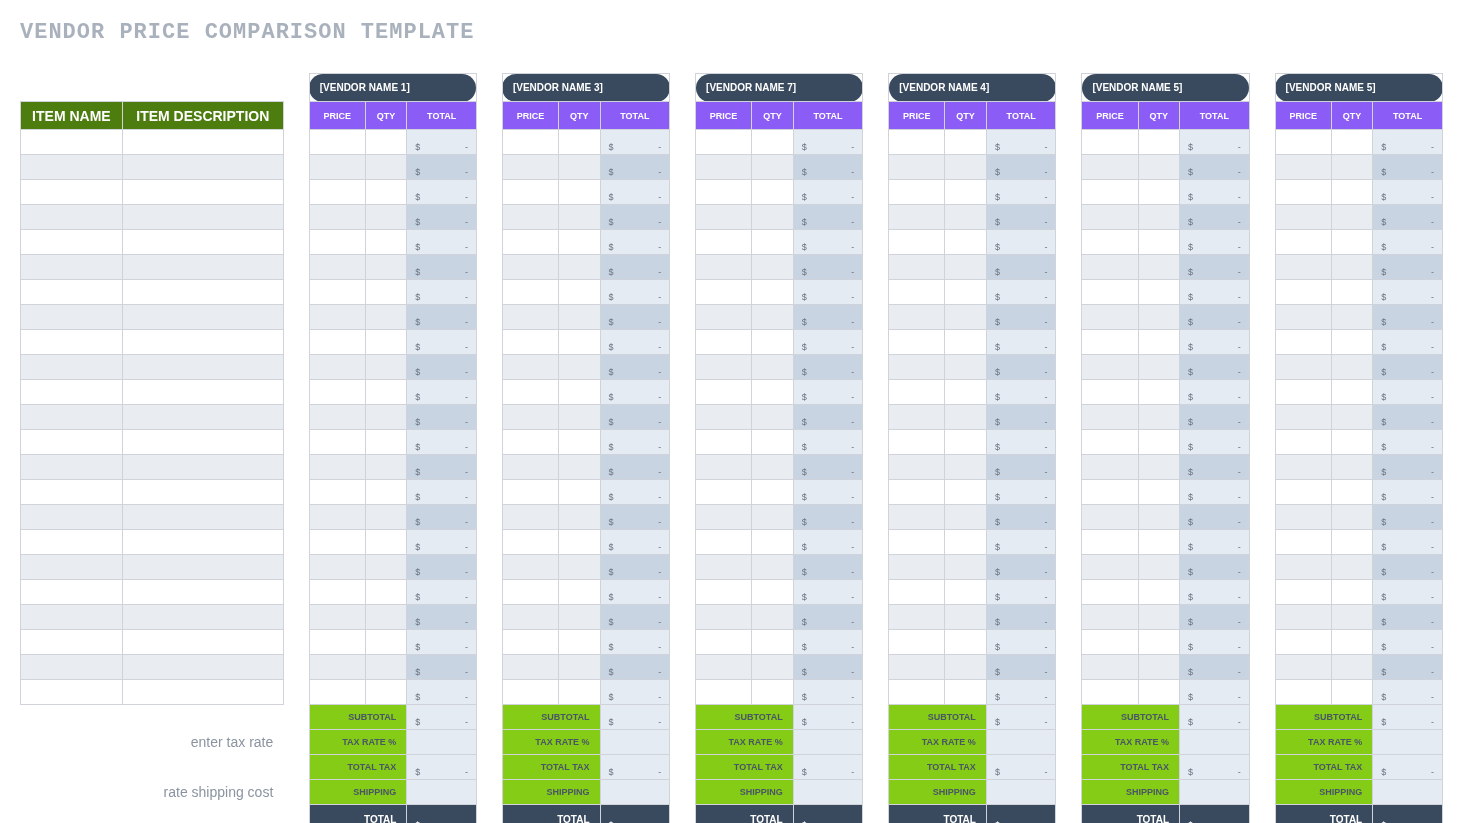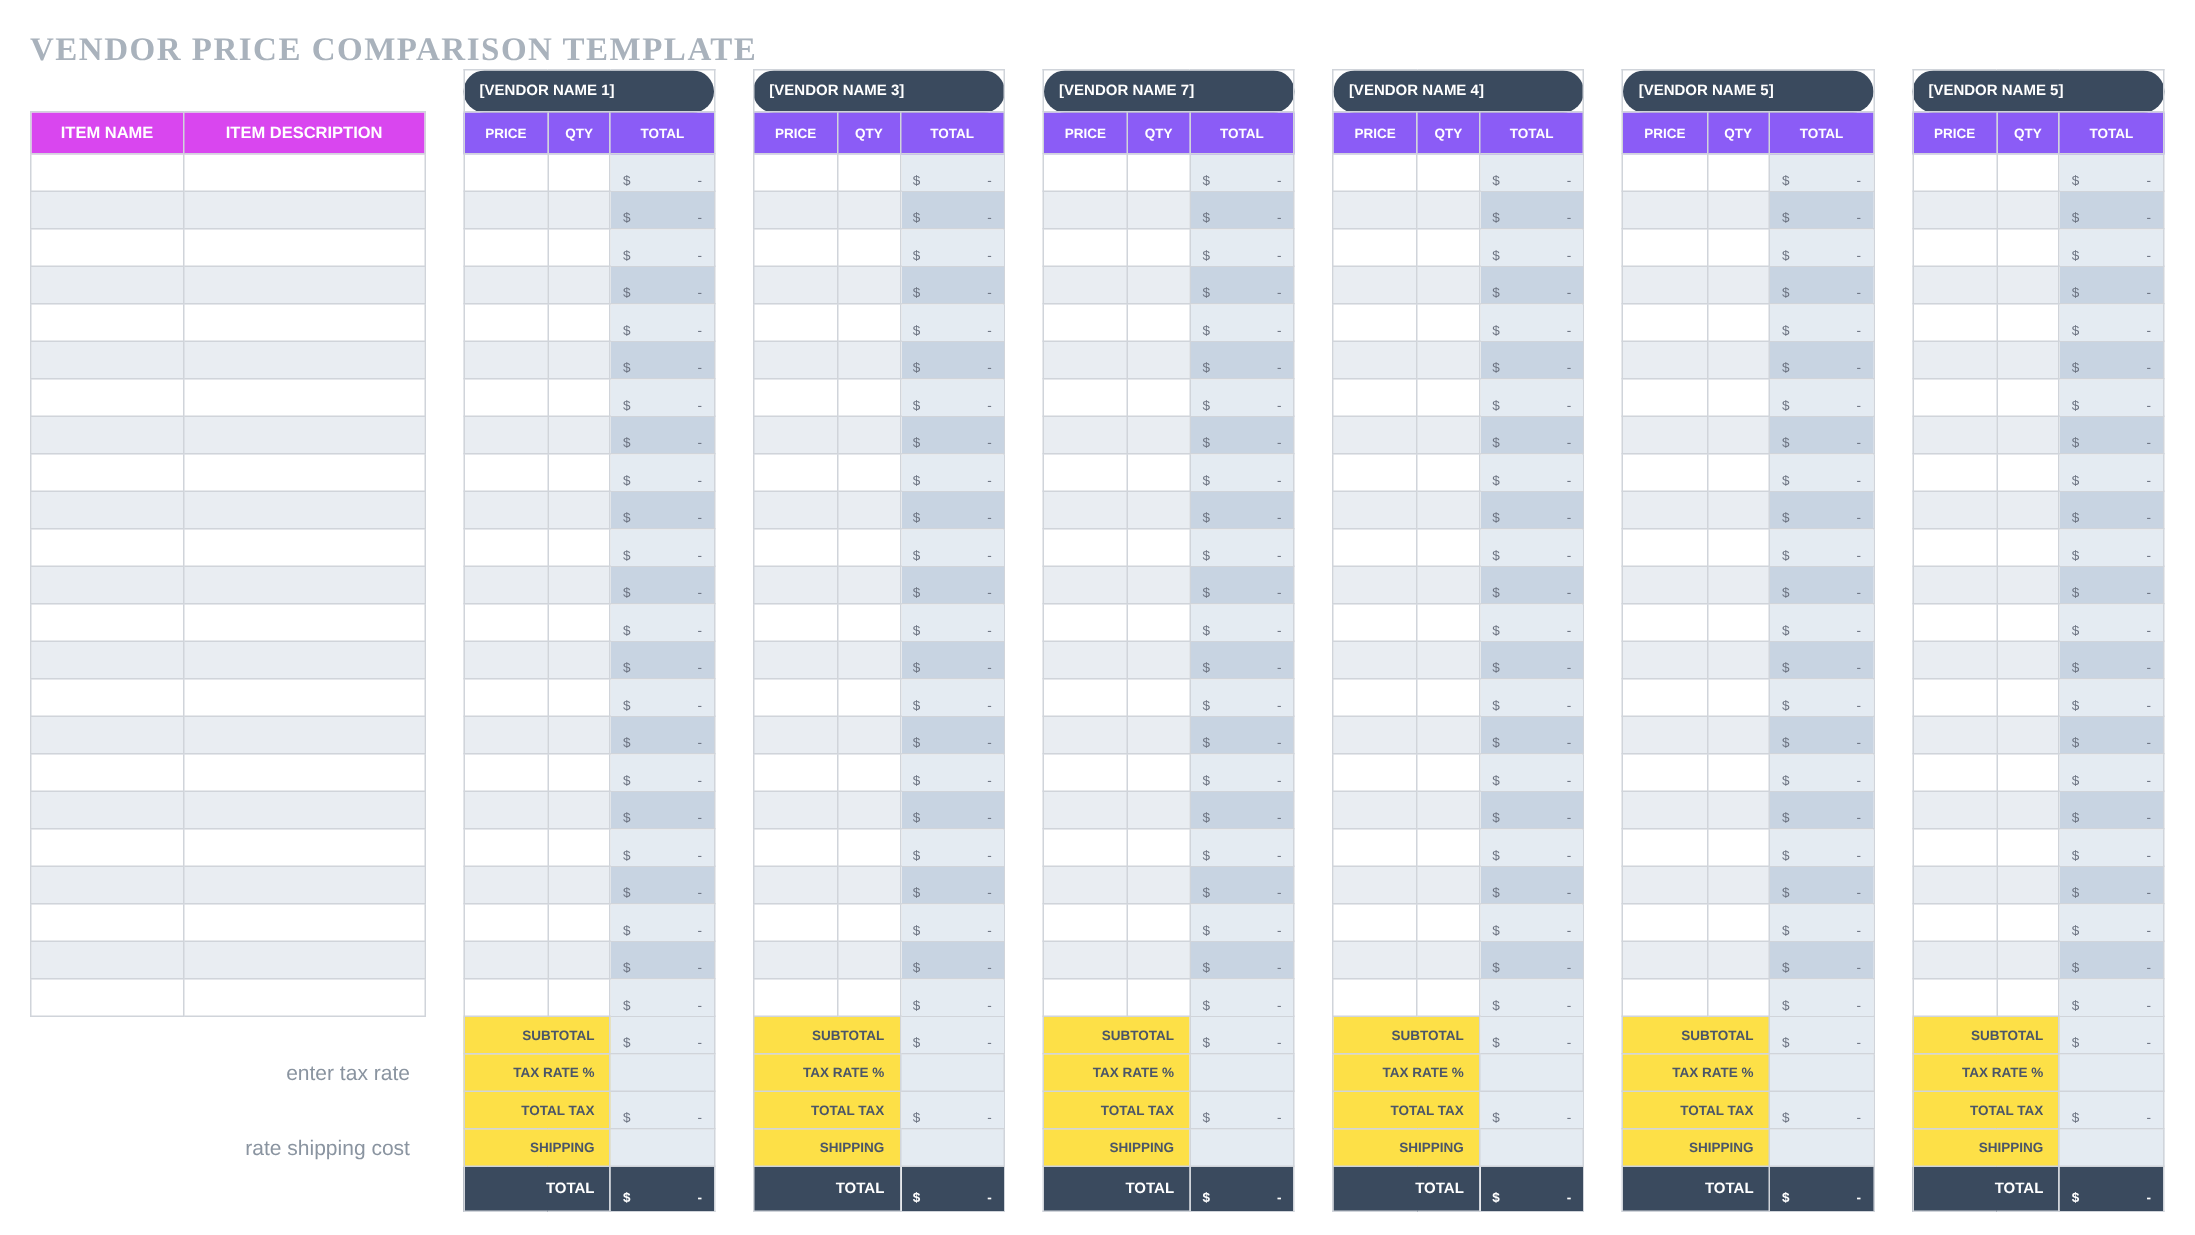--- a/index.html
+++ b/index.html
@@ -5,65 +5,65 @@
   * { box-sizing: border-box; margin: 0; padding: 0; }
   body {
     background: #ffffff;
     font-family: Arial, Helvetica, sans-serif;
     font-size: 9px;
     color: #4a5568;
     padding: 20px;
     width: 1463px;
   }
   .title {
-    font-family: Liberation Serif, serif;
+    font-family: Liberation Mono, monospace;
     font-size: 22px;
     font-weight: bold;
     letter-spacing: 1px;
     color: #a9b2bc;
-    margin-bottom: 0;
+    margin-bottom: 28px;
   }
   table { border-collapse: collapse; width: 100%; table-layout: fixed; }
   td, th { border: 1px solid #d0d4da; height: 25px; padding: 0 6px; vertical-align: middle; }
   .noborder { border: none !important; background: transparent !important; }
   .vendor-head {
     background: #3a4a5e;
     color: #ffffff;
     font-weight: bold;
     font-size: 10px;
     text-align: left;
     padding-left: 10px;
     height: 28px;
     border-radius: 14px;
   }
   .item-head {
-    background: #d946ef;
+    background: #4d7c0f;
     color: #ffffff;
     font-weight: bold;
-    font-size: 11px;
+    font-size: 14px;
     text-align: center;
     height: 28px;
   }
   .sub-head {
     background: #8b5cf6;
     color: #ffffff;
     font-weight: bold;
     font-size: 9px;
     text-align: center;
     height: 28px;
   }
   .cell-input { background: #ffffff; }
   .cell-input-alt { background: #e9edf2; }
   .cell-total { background: #e4ebf2; }
   .cell-total-alt { background: #c8d4e2; }
   .money { position: relative; }
   .money .doll { position: absolute; left: 8px; font-size: 9px; color: #6b7280; }
   .money .dash { position: absolute; right: 8px; font-size: 9px; color: #6b7280; }
   .summary-lab {
-    background: #fde047;
+    background: #84cc16;
     font-weight: bold;
     font-size: 9px;
     text-align: right;
     padding-right: 10px;
   }
   .summary-val { background: #e4ebf2; }
   .grand-lab {
     background: #3a4a5e;
     color: #ffffff;
     font-weight: bold;

